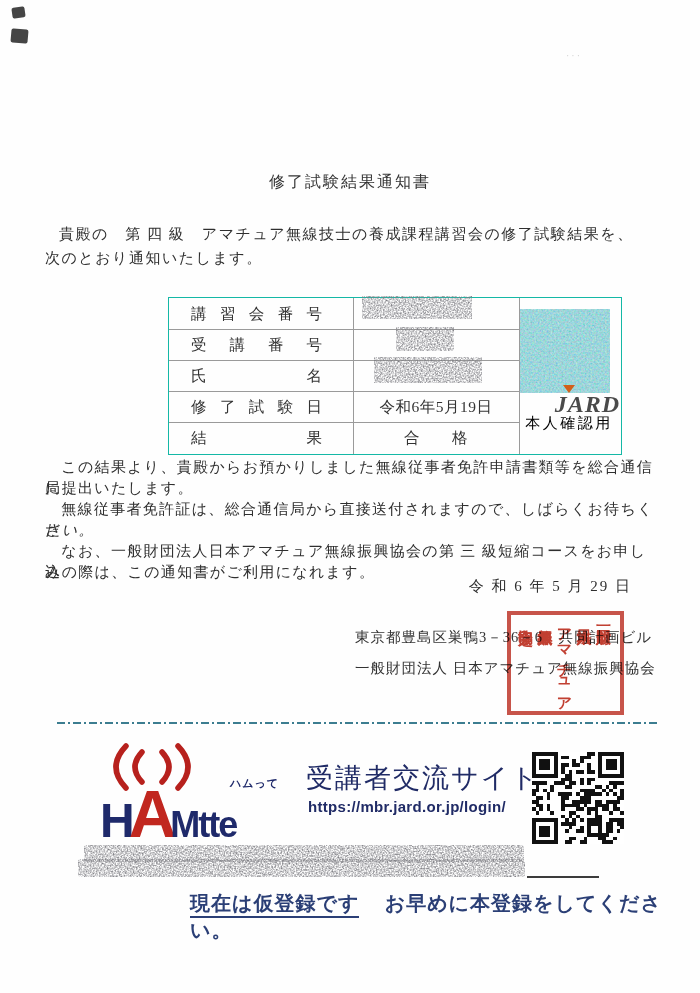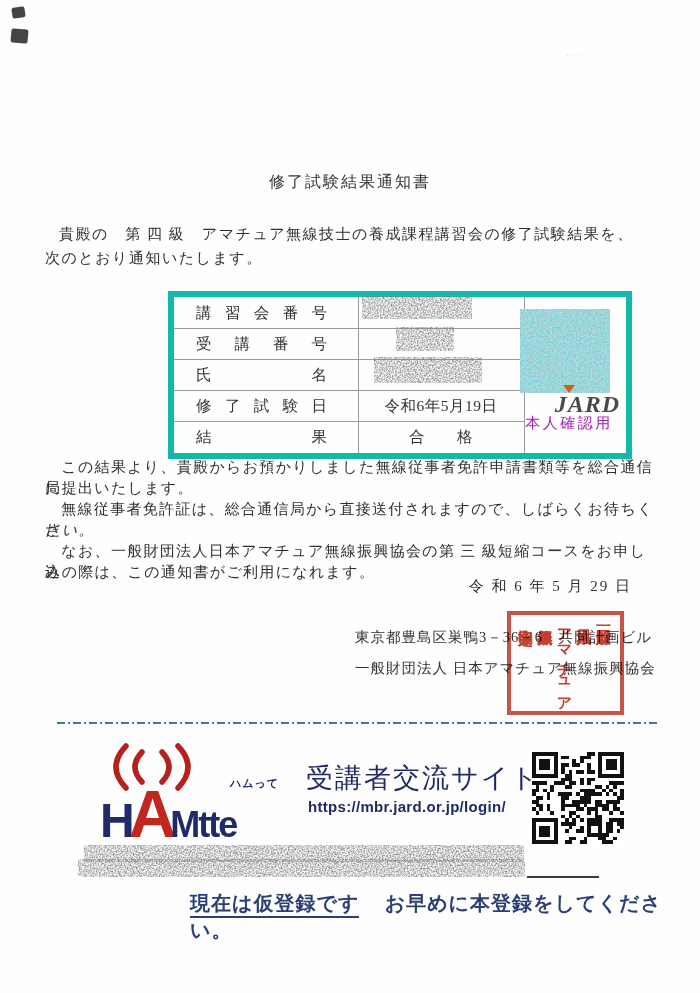--- a/index.html
+++ b/index.html
@@ -10,38 +10,38 @@
   
   .smudge{position:absolute;background:#2b2b2b;border-radius:2px;opacity:.88;}
   .faint-dots{position:absolute;color:#9a9a9a;opacity:.45;font-size:10px;letter-spacing:2px;}
 
   
   .doc-title{left:0;right:0;top:172px;text-align:center;font-size:16px;letter-spacing:2px;color:#333;}
   .intro-line{left:45px;width:615px;font-size:15px;letter-spacing:1.5px;line-height:24px;}
   .body-line{left:45px;width:615px;font-size:15px;letter-spacing:1.3px;line-height:21px;}
 
   
-  .table{left:168px;top:291px;width:452px;height:156px;border:6px solid #14b8a6;}
+  .table{left:168px;top:297px;width:452px;height:156px;border:1px solid #14b8a6;}
   .vline{position:absolute;top:0;bottom:0;width:1px;background:#9a9a9a;}
   .hline{position:absolute;left:0;width:350px;height:1px;background:#9a9a9a;}
   .t-label{position:absolute;left:0;width:184px;height:31px;box-sizing:border-box;
            padding:6px 30px 0 22px;font-size:15.5px;color:#333;
            text-align:justify;text-align-last:justify;letter-spacing:1px;}
   .t-value{position:absolute;left:184px;width:166px;height:31px;box-sizing:border-box;
            padding-top:6px;text-align:center;font-size:15.5px;color:#333;letter-spacing:.5px;}
 
   
   .photo{left:520px;top:309px;width:90px;height:84px;}
   .jard-logo{left:518px;top:391px;width:102px;text-align:right;
              font-style:italic;font-weight:800;font-size:24px;color:#4a4a4a;letter-spacing:1px;}
   .jard-antenna{position:absolute;top:-6px;left:50%;margin-left:-6px;width:0;height:0;
                 border-left:6px solid transparent;border-right:6px solid transparent;
                 border-top:8px solid #d2601a;}
   .photo-caption{left:517px;top:414px;width:104px;text-align:center;font-size:15px;
-                 color:#a21caf;letter-spacing:2.5px;}
+                 color:#000000;letter-spacing:2.5px;}
 
   .issue-date{right:68px;top:577px;font-size:15px;letter-spacing:2px;}
   .addr{left:355px;font-size:14.5px;letter-spacing:1px;color:#333;}
 
   
   .seal{left:507px;top:611px;width:117px;height:104px;box-sizing:border-box;
         border:4px solid rgba(187,44,30,.85);mix-blend-mode:multiply;opacity:.95;}
   .seal-inner{writing-mode:vertical-rl;text-orientation:upright;height:100%;box-sizing:border-box;
               padding:3px 4px;font-size:15px;line-height:19.5px;font-weight:bold;
               color:#bf3527;letter-spacing:0;}

